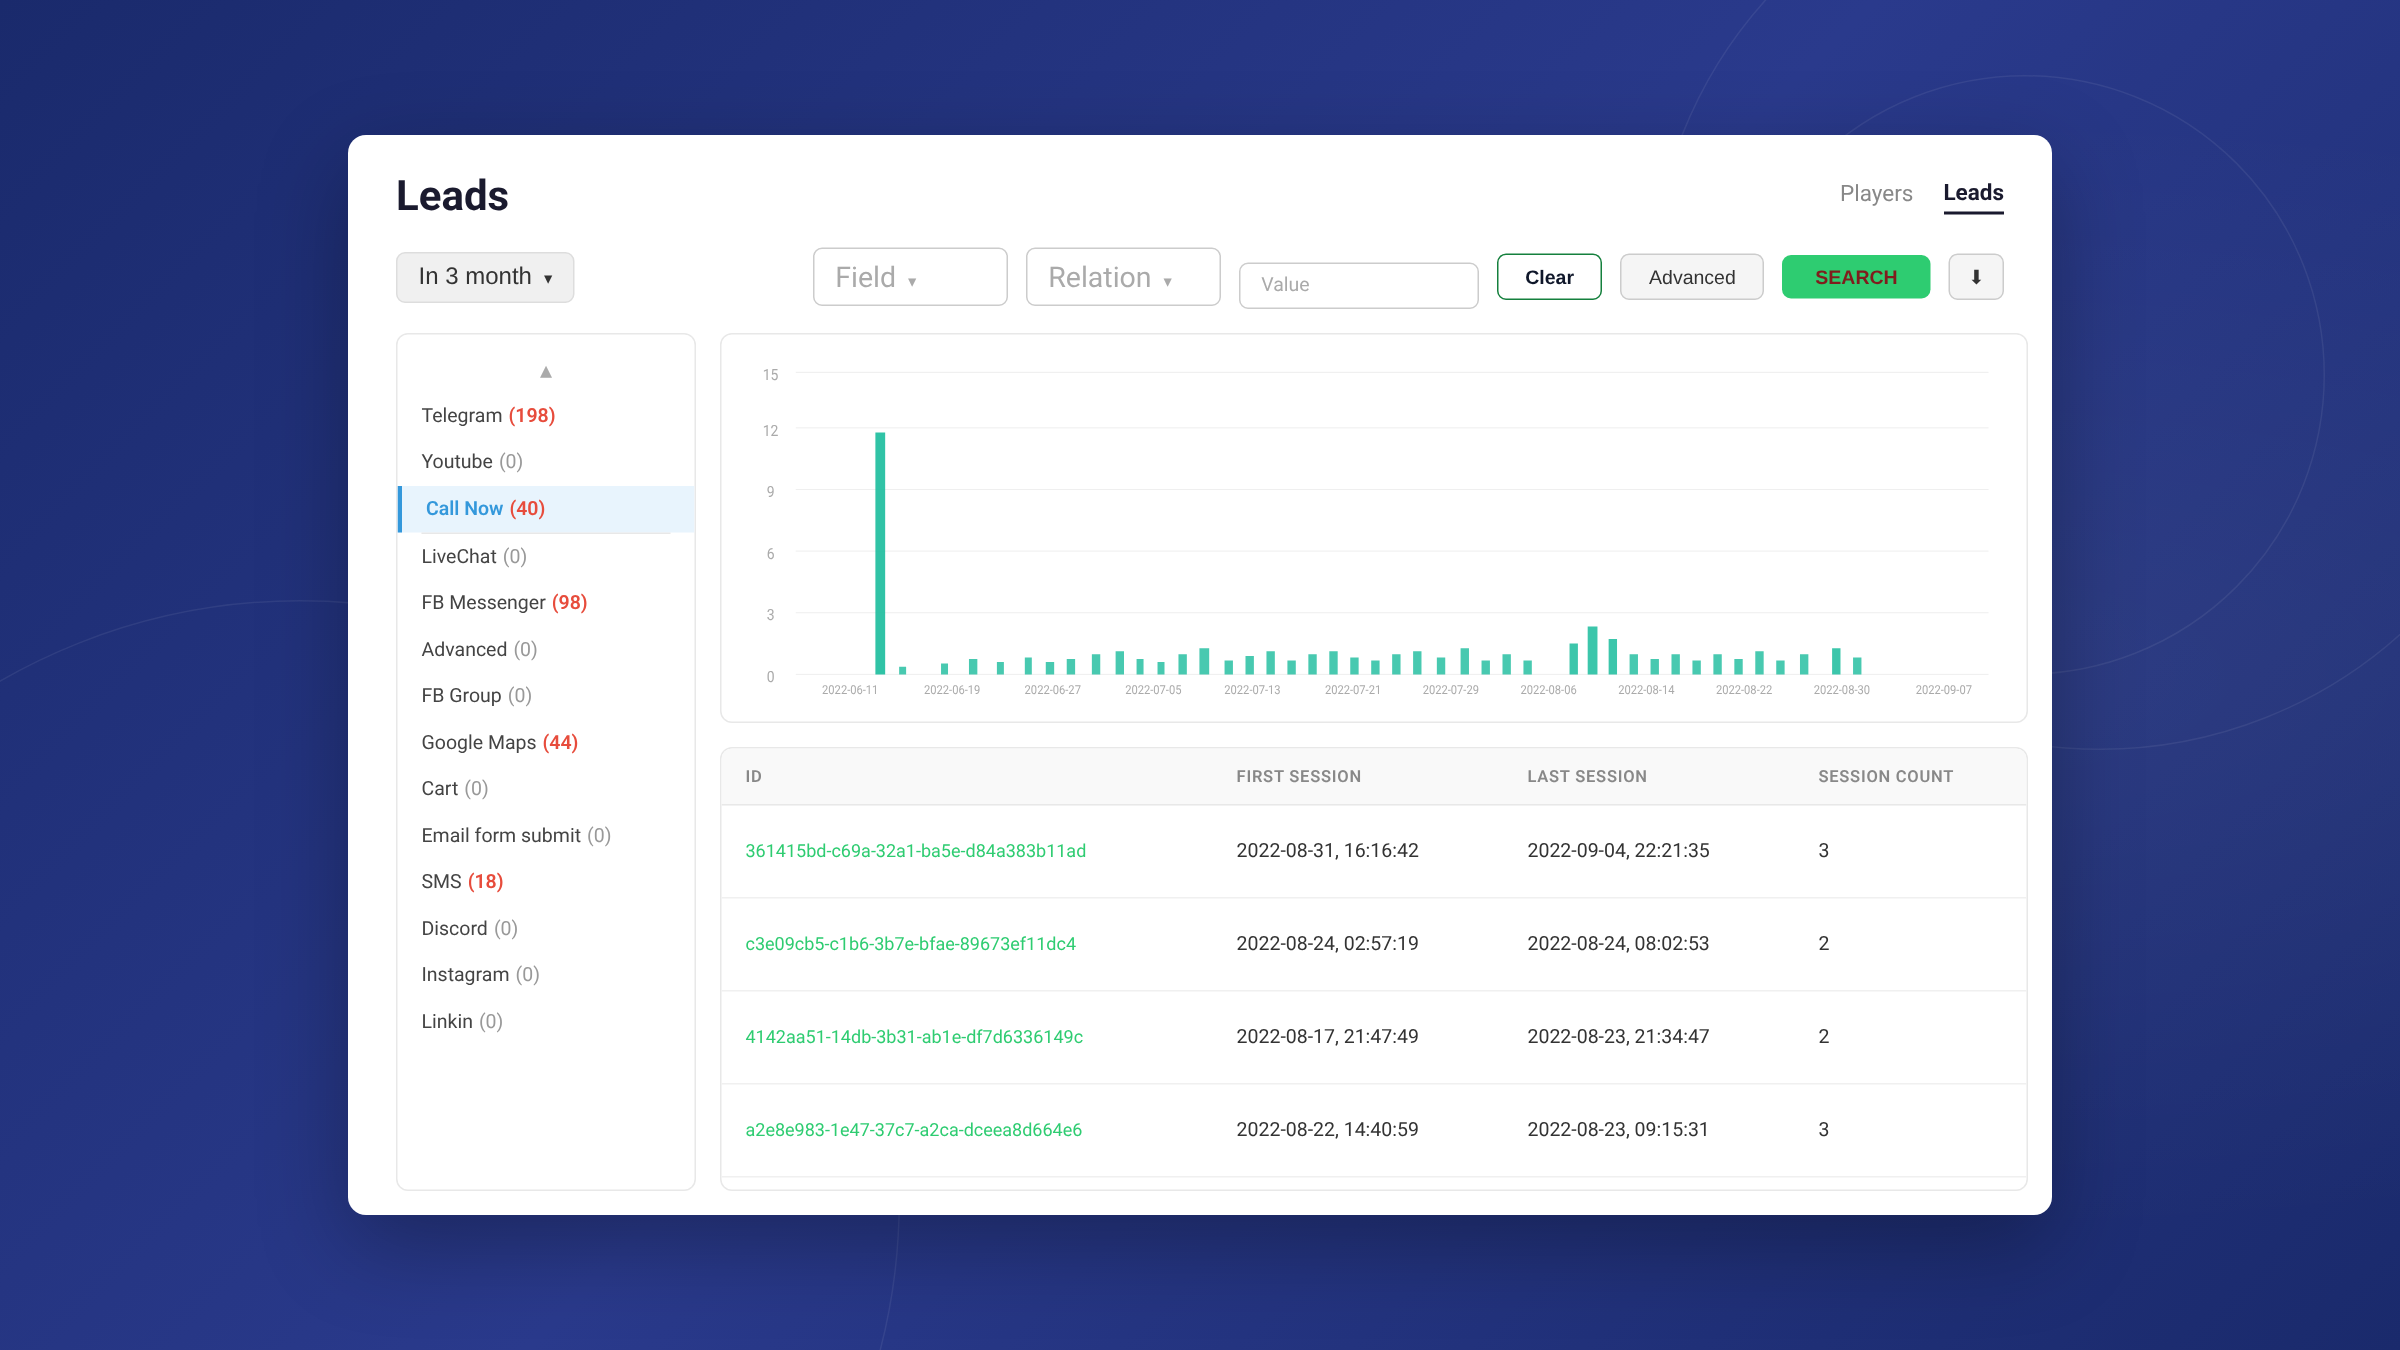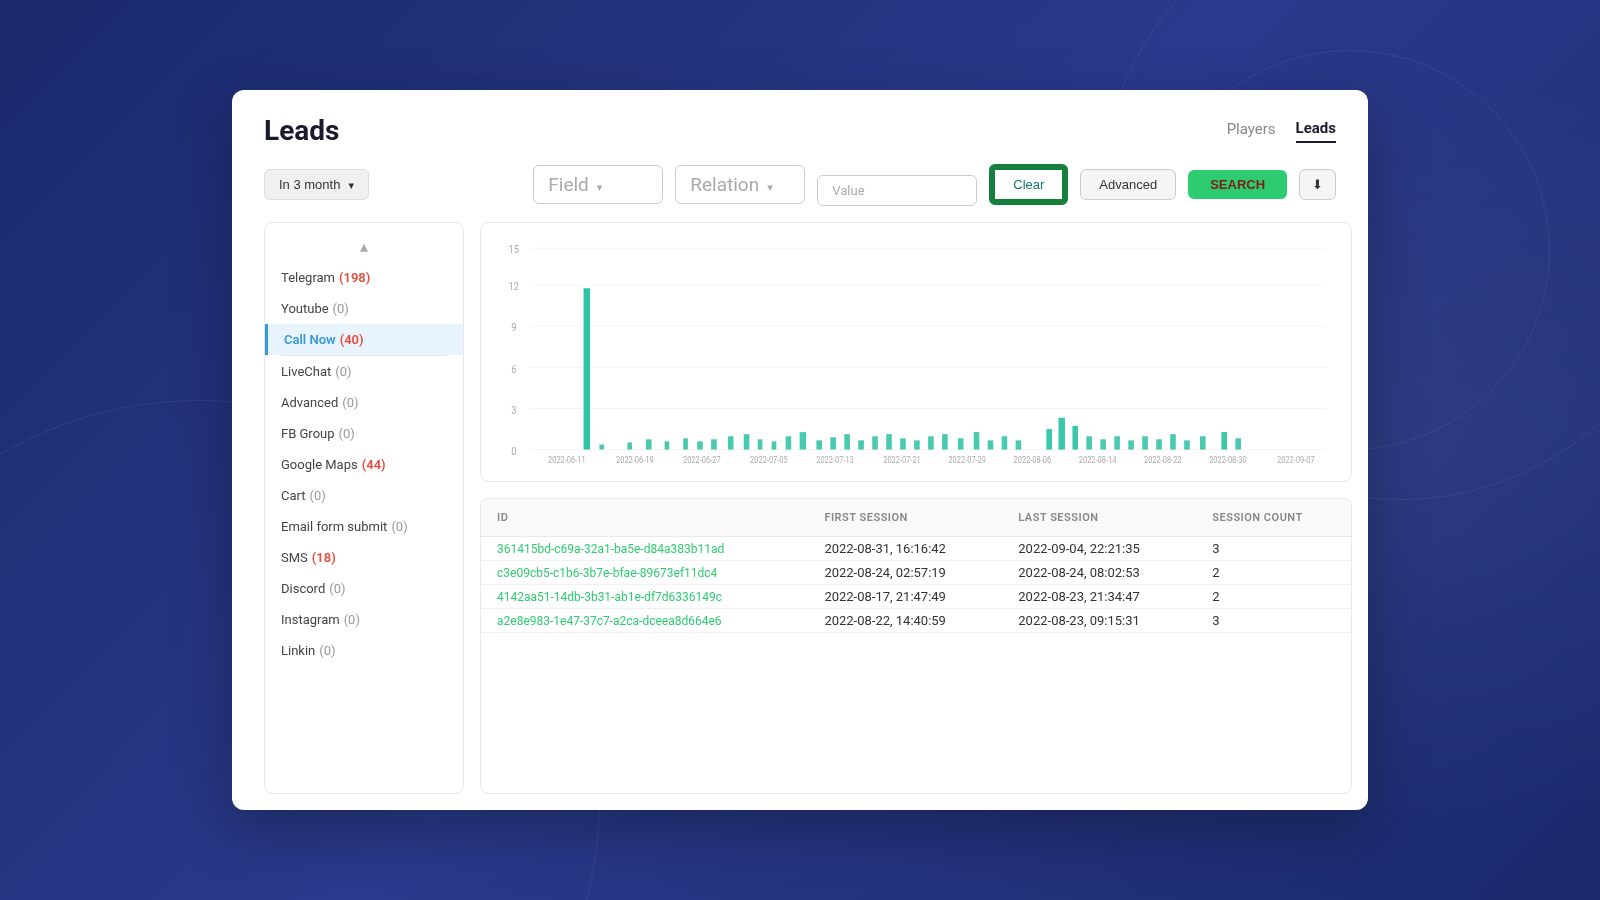--- a/index.html
+++ b/index.html
@@ -76,21 +76,21 @@
       display: flex;
       align-items: center;
       gap: 12px;
     }
     .filter-dropdown {
       display: flex;
       align-items: center;
       background: #f0f0f0;
       border-radius: 6px;
       padding: 7px 14px;
-      font-size: 13px;
+      font-size: 16px;
       color: #333;
       cursor: pointer;
       gap: 8px;
       border: 1px solid #ddd;
     }
     .filter-spacer { flex: 1; }
     .filter-select {
       display: flex;
       align-items: center;
       border: 1px solid #ccc;
@@ -108,27 +108,28 @@
       border: 1px solid #ccc;
       border-radius: 6px;
       padding: 7px 14px;
       font-size: 13px;
       color: #aaa;
       background: #fff;
       min-width: 160px;
       margin-top: 12px;
     }
     .btn-clear {
-      border: 6px solid #15803d;
+      border: 1px solid #15803d;
       border-radius: 6px;
       background: #fff;
       padding: 7px 18px;
       font-size: 13px;
-      color: #0f766e;
-      cursor: pointer;
+      color: #0f172a;
+      cursor: pointer;
+      font-weight: bold;
     }
     .btn-advanced {
       border: 1px solid #ccc;
       border-radius: 6px;
       background: #f5f5f5;
       padding: 7px 18px;
       font-size: 13px;
       color: #333;
       cursor: pointer;
     }
@@ -228,21 +229,21 @@
       font-size: 11px;
       font-weight: 600;
       color: #888;
       text-align: left;
       letter-spacing: 0.5px;
     }
     tbody tr {
       border-bottom: 1px solid #f0f0f0;
     }
     tbody td {
-      padding: 4px 16px;
+      padding: 23px 16px;
       font-size: 13px;
       color: #333;
     }
     tbody td.id-cell a {
       color: #2ecc71;
       text-decoration: none;
       font-size: 12px;
     }
     .chevron-down::after { content: '▾'; font-size: 11px; }
     .separator { height: 1px; background: #e8e8e8; margin: 0 16px; }
@@ -302,20 +303,24 @@
           <span class="count-gray">(0)</span>
       </div>
       <div class="sidebar-item active">
         <span style="color:#3498db;font-weight:600;">Call Now </span>
           <span class="count-red">(40)</span>
       </div>
       <div class="separator"></div>
       <div class="sidebar-item">
         <span>LiveChat </span>
           <span class="count-gray">(0)</span>
+      </div>
+      <div class="sidebar-item">
+        <span>FB Messenger </span>
+          <span class="count-red">(98)</span>
       </div>
       <div class="sidebar-item">
         <span>Advanced </span>
           <span class="count-gray">(0)</span>
       </div>
       <div class="sidebar-item">
         <span>FB Group </span>
           <span class="count-gray">(0)</span>
       </div>
       <div class="sidebar-item">

